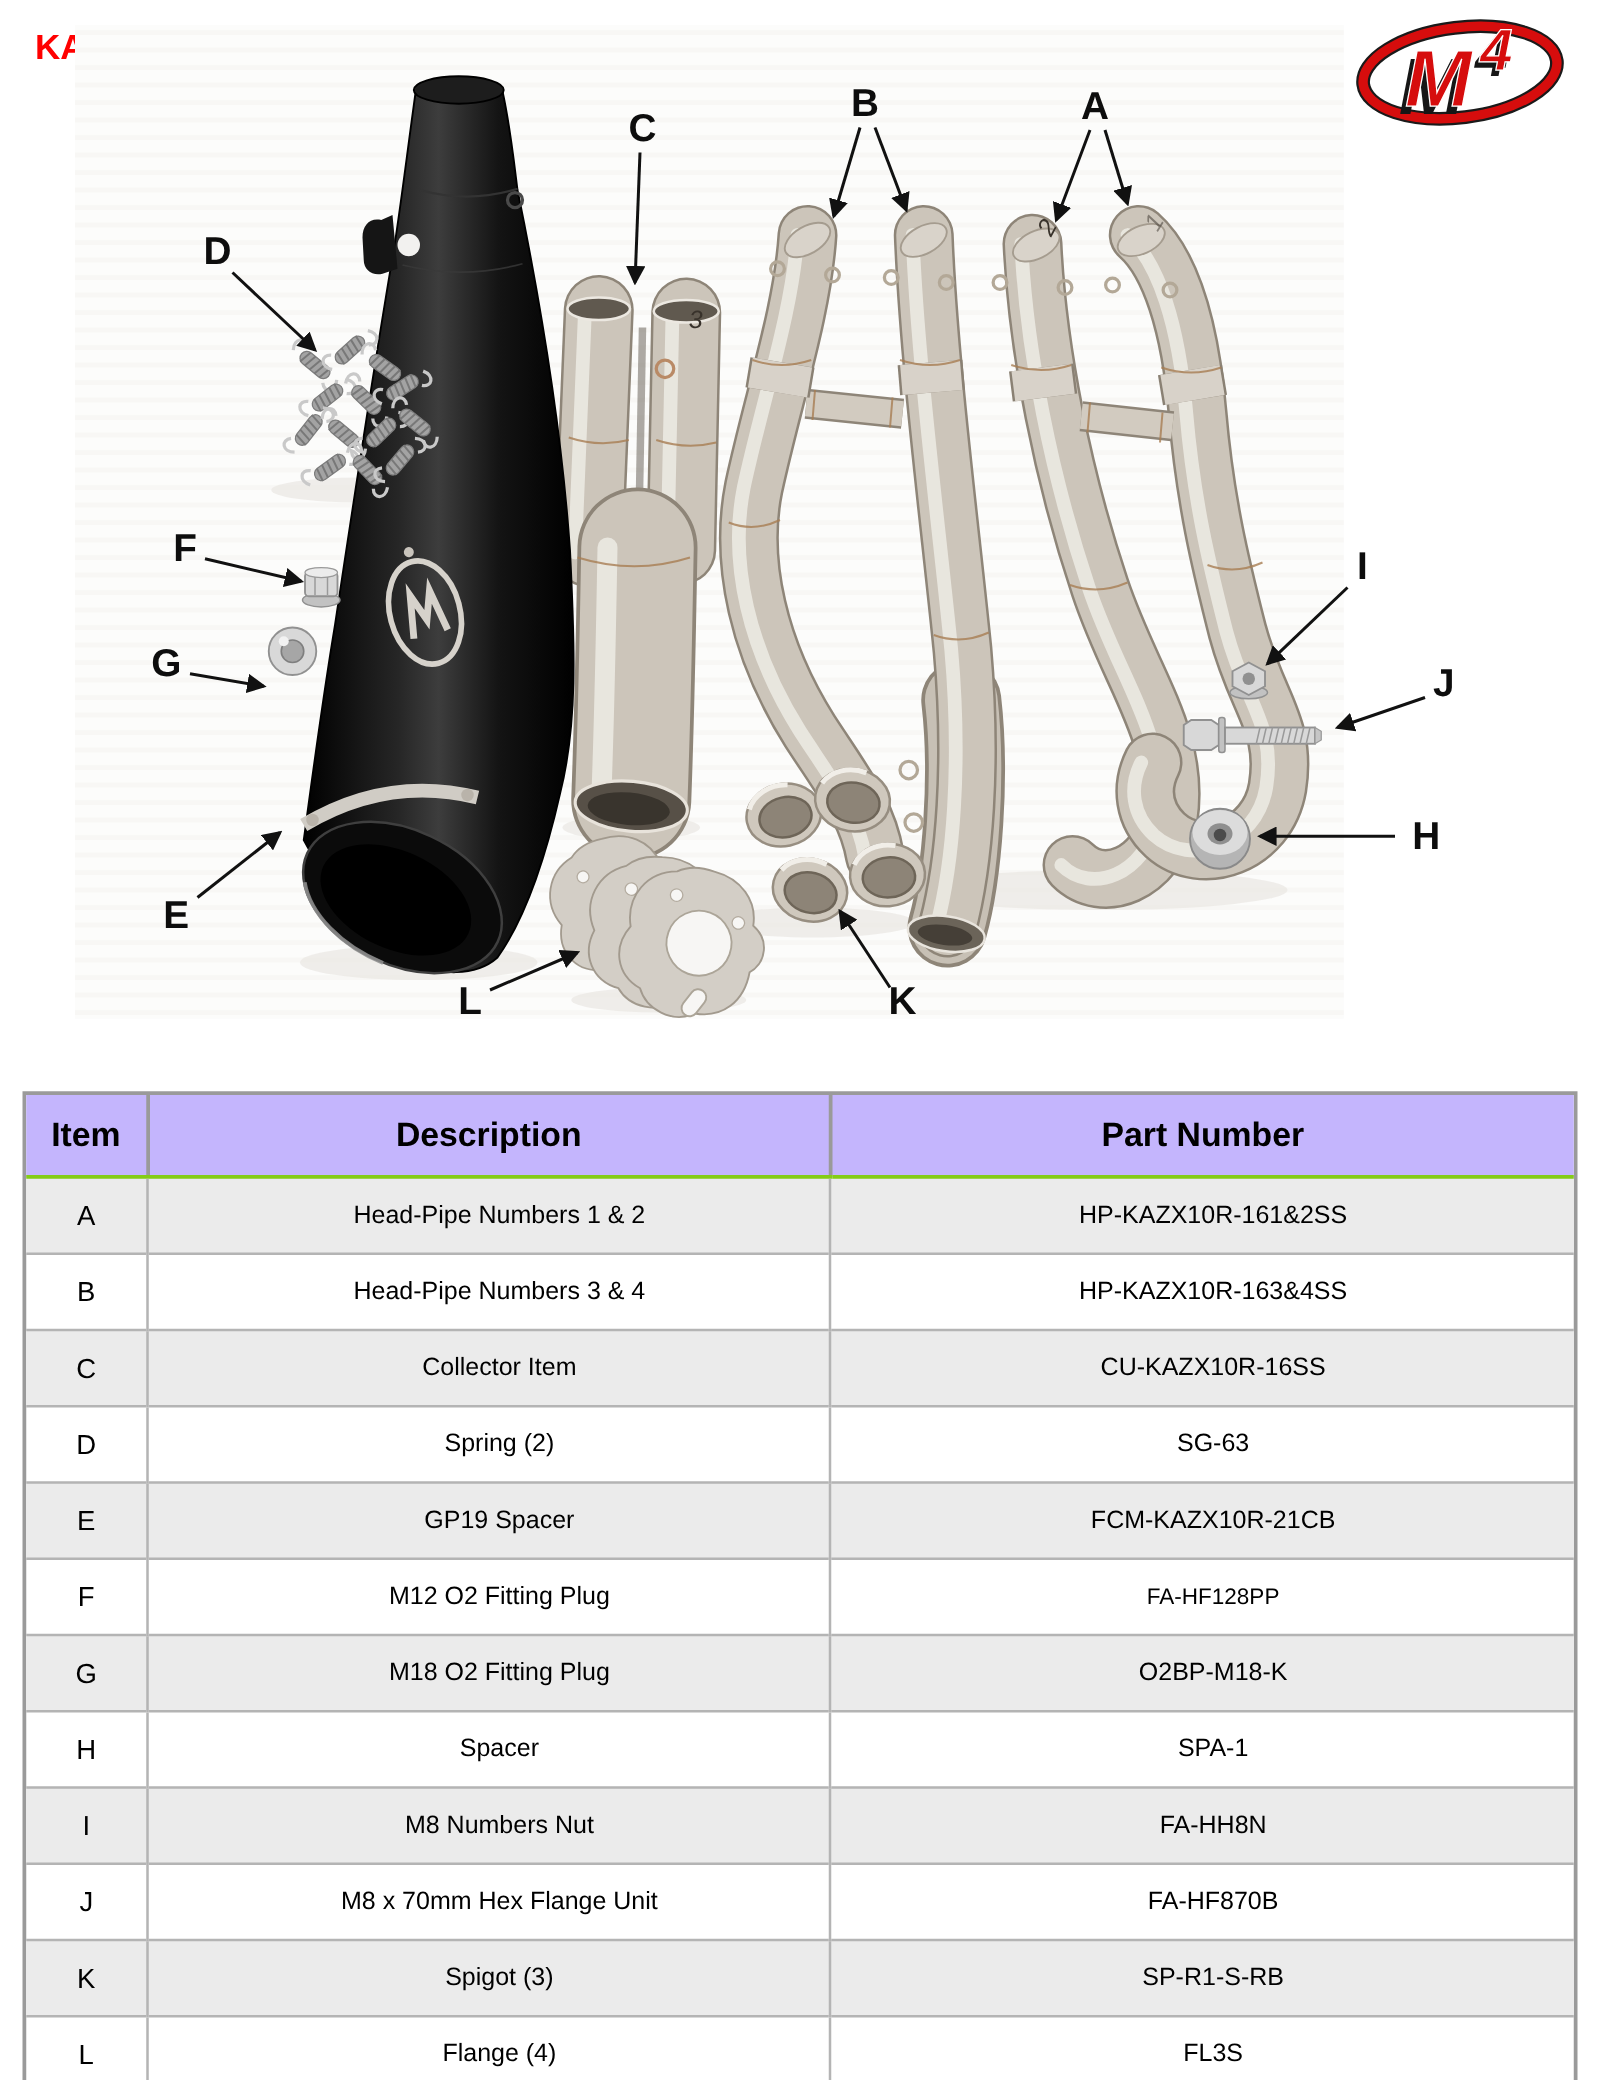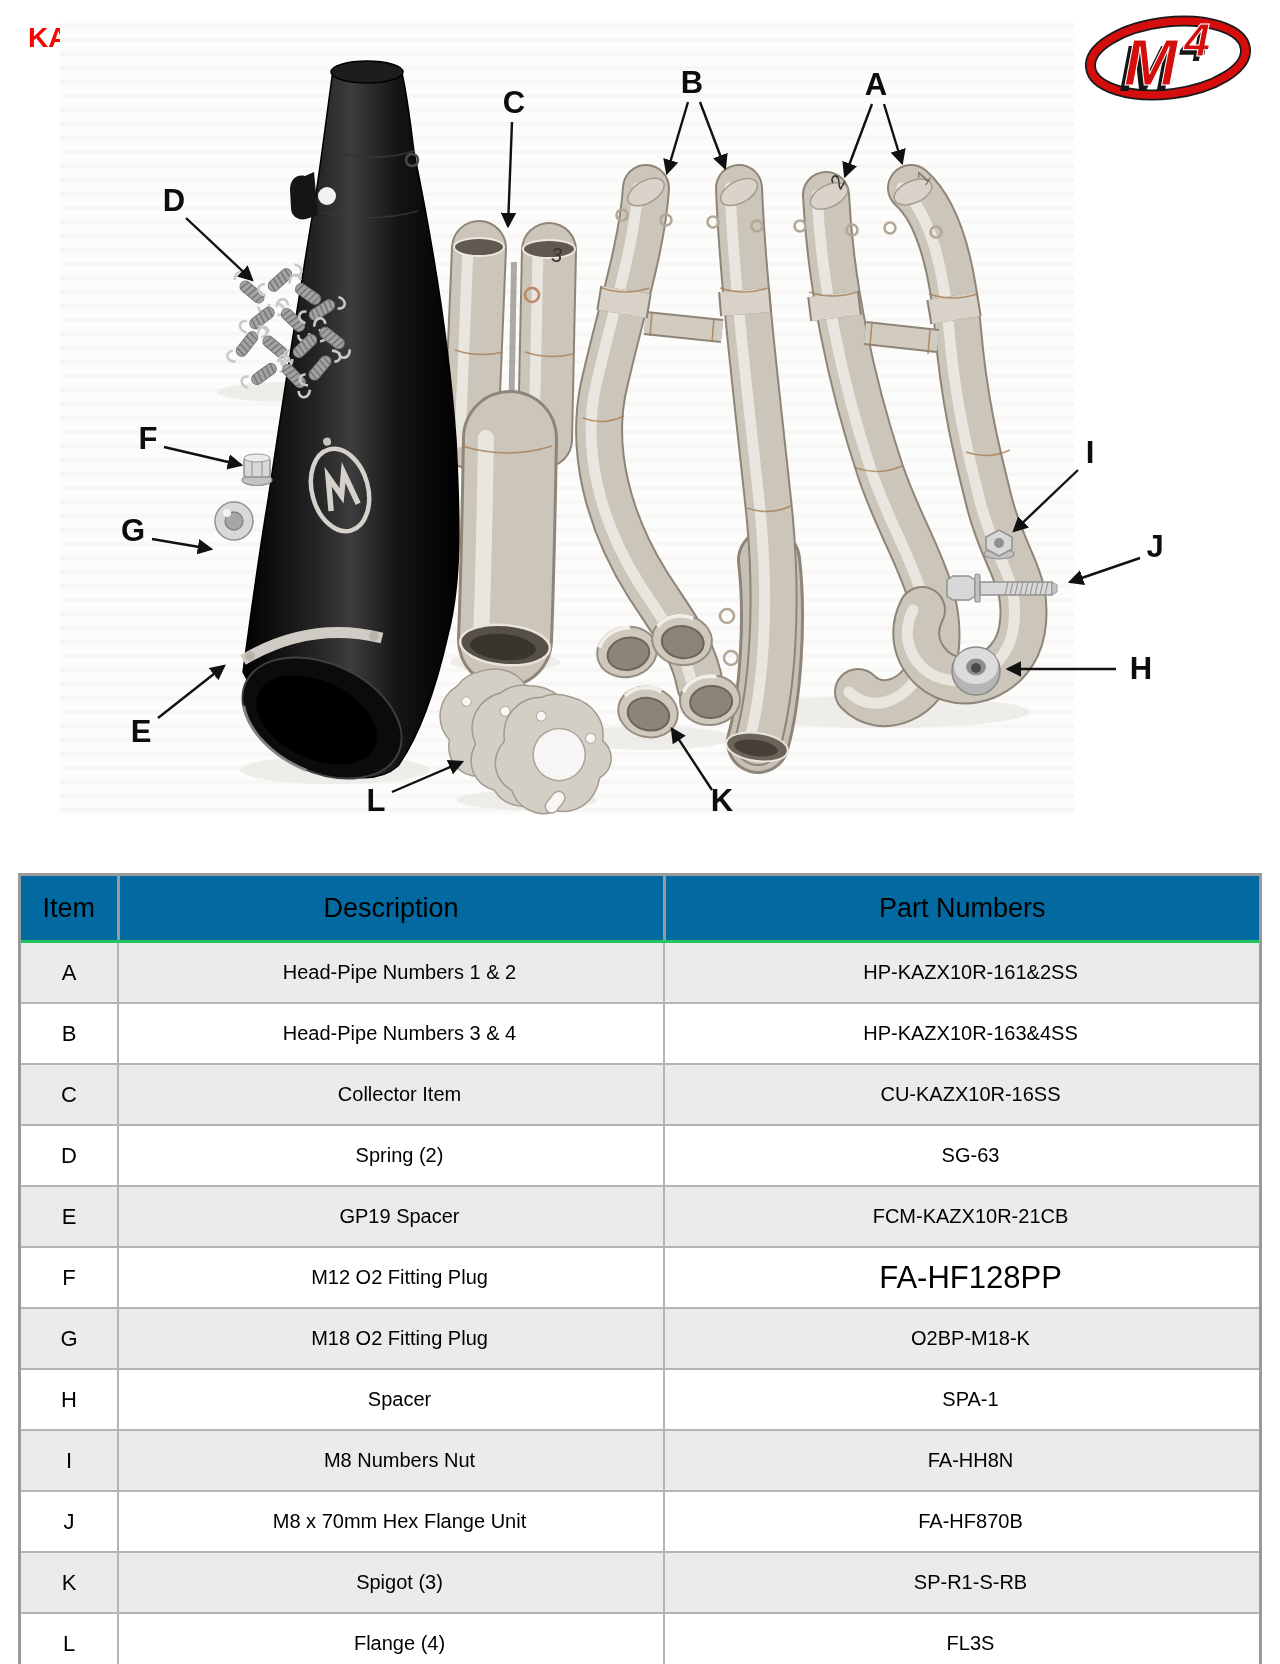--- a/index.html
+++ b/index.html
@@ -45,31 +45,31 @@
   
   .co-line{stroke:#111;stroke-width:2.4;marker-end:url(#ah);}
   .co-letter{font-family:"Liberation Sans",sans-serif;font-weight:800;font-size:31px;
              fill:#0d0d0d;text-anchor:middle;}
   .mark{font-family:"Liberation Sans",sans-serif;font-style:italic;font-size:20px;fill:#38322b;}
 
   
   .parts-table{position:absolute;left:18px;top:873px;width:1244px;border:3px solid #9a9a9a;
                background:#fff;padding-bottom:7px;box-sizing:border-box;}
   .parts-table table{border-collapse:collapse;width:100%;color:#000;table-layout:fixed;}
-  .parts-table th{height:62px;font-size:27px;font-weight:normal;text-align:center;
-                  border-bottom:3px solid #22c55e;background:#0369a1;}
+  .parts-table th{height:62px;font-size:27px;font-weight:bold;text-align:center;
+                  border-bottom:3px solid #84cc16;background:#c4b5fd;}
   .parts-table th + th{border-left:3px solid #9a9a9a;}
   .parts-table td{height:57px;text-align:center;font-size:20px;vertical-align:middle;}
   .parts-table td + td{border-left:2px solid #b4b4b4;padding-left:18px;}
   .parts-table tbody tr + tr td{border-top:2px solid #b4b4b4;}
   .parts-table tbody tr:nth-child(odd){background:#ebebeb;}
   .c-item{width:97px;}
   .c-desc{width:546px;}
   td.cell-item{font-size:22px;}
-  td.pn-big{font-size:31px;}
+  td.pn-big{font-size:18px;}
 </style>
 </head>
 <body>
 
 <div class="page">
 
   <div class="doc-title">KA9932-GP19</div>
 
   <svg id="diagram" width="1280" height="840" viewBox="0 0 1280 840" xmlns="http://www.w3.org/2000/svg">
     <defs>
@@ -370,21 +370,21 @@
     <table>
       <colgroup>
           <col class="c-item">
           <col class="c-desc">
           <col>
         </colgroup>
       <thead>
         <tr>
           <th>Item</th>
           <th>Description</th>
-          <th>Part Numbers</th>
+          <th>Part Number</th>
         </tr>
       </thead>
       <tbody>
         <tr>
           <td class="cell-item">A</td>
           <td>Head-Pipe Numbers 1 &amp; 2</td>
           <td>HP-KAZX10R-161&amp;2SS</td>
         </tr>
         <tr>
           <td class="cell-item">B</td>

